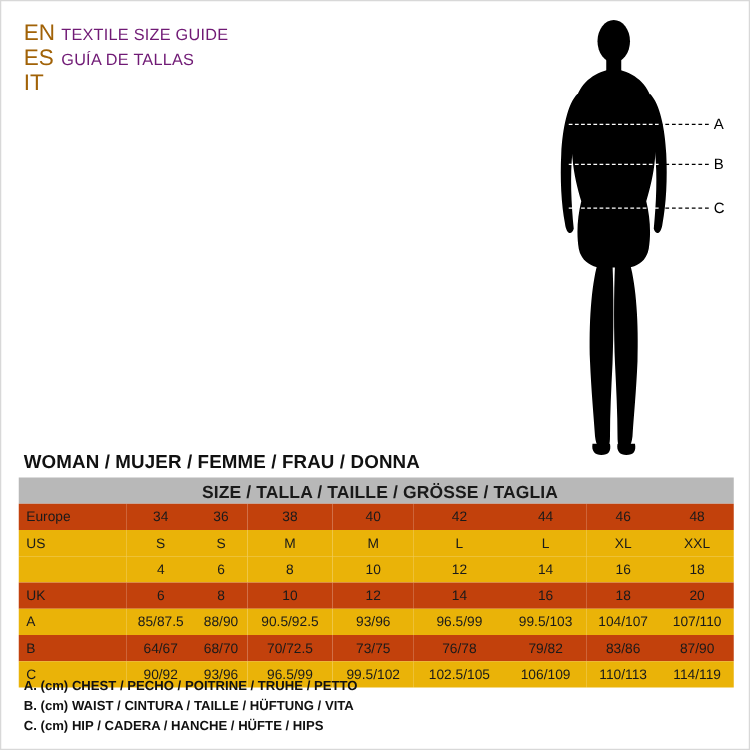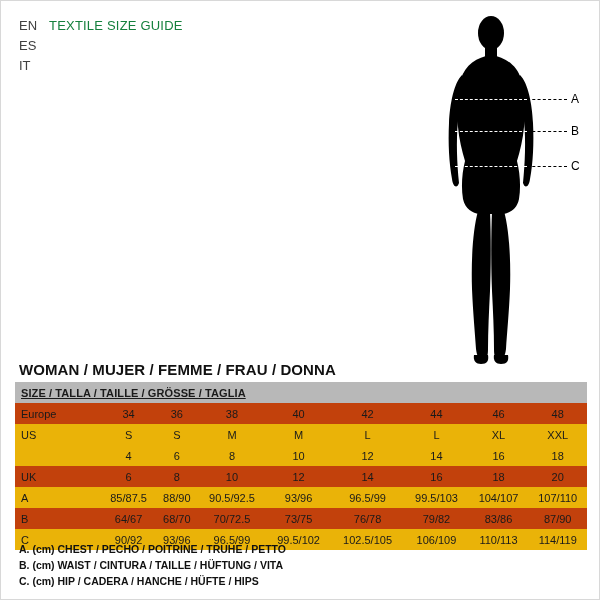--- a/index.html
+++ b/index.html
@@ -30,26 +30,26 @@
     width: 330px;
   }
   .lang-row {
     display: flex;
     align-items: baseline;
     line-height: 20px;
     height: 20px;
   }
   .lang-code {
     width: 30px;
-    font-size: 13px;
-    color: #404040;
+    font-size: 18px;
+    color: #a16207;
   }
   .lang-text {
     font-size: 13px;
-    color: #15803d;
+    color: #701a75;
     letter-spacing: 0.2px;
   }
 
   
   .figure-wrap {
     position: absolute;
     top: 10px;
     left: 420px;
     width: 170px;
     height: 365px;
@@ -98,25 +98,24 @@
   table.size-table td.rowlabel {
     text-align: left;
     padding-left: 6px;
     width: 80px;
   }
   tr.head-row {
     background: #b8b8b8;
     font-weight: bold;
   }
   tr.head-row td {
-    text-align: left;
+    text-align: center;
     padding-left: 6px;
-    font-size: 11px;
+    font-size: 14px;
     letter-spacing: 0.1px;
-    text-decoration: underline;
   }
   tr.shaded {
     background: #eab308;
   }
   tr.plain {
     background: #c2410c;
   }
 
   
   .legend {
@@ -137,20 +136,21 @@
 
 <div class="page">
 
   <div class="lang-block">
     <div class="lang-row">
       <span class="lang-code">EN</span>
       <span class="lang-text">TEXTILE SIZE GUIDE</span>
     </div>
     <div class="lang-row">
       <span class="lang-code">ES</span>
+      <span class="lang-text">GUÍA DE TALLAS</span>
     </div>
     <div class="lang-row">
       <span class="lang-code">IT</span>
     </div>
   </div>
 
   <div class="figure-wrap">
     <svg width="170" height="365" viewBox="0 0 170 365">
 
       <ellipse cx="70" cy="22" rx="13" ry="17" fill="#000000"></ellipse>

